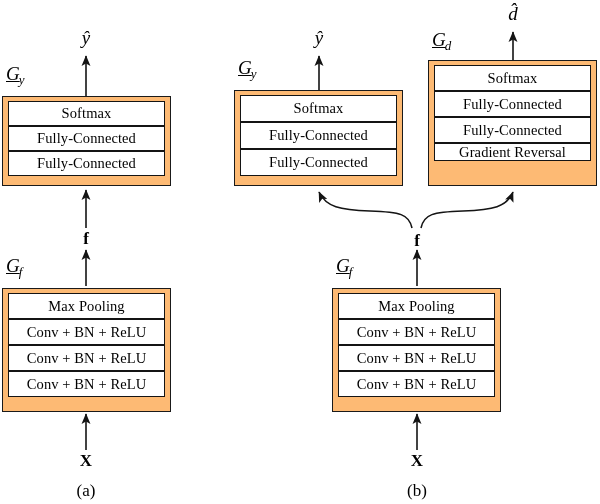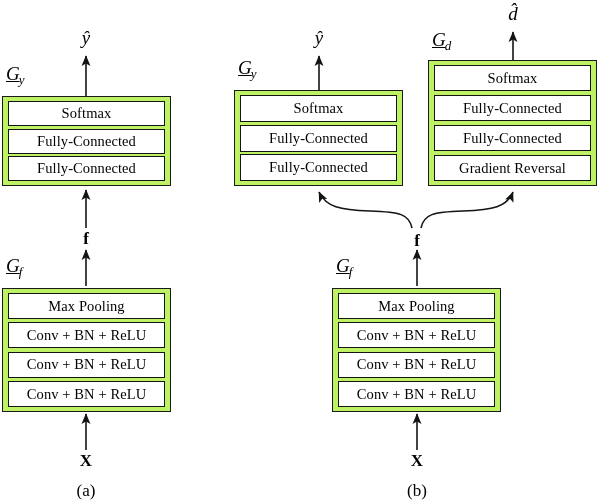--- a/index.html
+++ b/index.html
@@ -20,26 +20,25 @@
     position: absolute;
     left: 0; top: 0;
     width: 600px;
     height: 504px;
   }
 
   
   .module {
     position: absolute;
     box-sizing: border-box;
-    background: #bef264;
+    background: #fdba74;
     border: 1.4px solid #1a1a1a;
     padding: 4px 5px;
     display: flex;
     flex-direction: column;
-    justify-content: space-between;
   }
 
   
   .layer {
     box-sizing: border-box;
     background: #ffffff;
     border: 1.6px solid #141414;
     font-size: 14.5px;
     line-height: 1;
     display: flex;
@@ -174,21 +173,21 @@
   </div>
 
   <div class="mod-label" style="left:432px; top:30px;">
     <span>G</span><span class="sub">d</span>
   </div>
 
   <div class="module" style="left:428px; top:60px; width:169px; height:126px;">
     <div class="layer" style="height:26px;">Softmax</div>
     <div class="layer" style="height:26px;">Fully-Connected</div>
     <div class="layer" style="height:26px;">Fully-Connected</div>
-    <div class="layer" style="height:26px;">Gradient Reversal</div>
+    <div class="layer" style="height:18px;">Gradient Reversal</div>
   </div>
 
   <div class="vec-label" style="left:397px; top:232px; width:40px;">f</div>
 
   <div class="mod-label" style="left:336px; top:256px;">
     <span>G</span><span class="sub">f</span>
   </div>
 
   <div class="module" style="left:332px; top:288px; width:169px; height:124px;">
     <div class="layer" style="height:26px;">Max Pooling</div>

